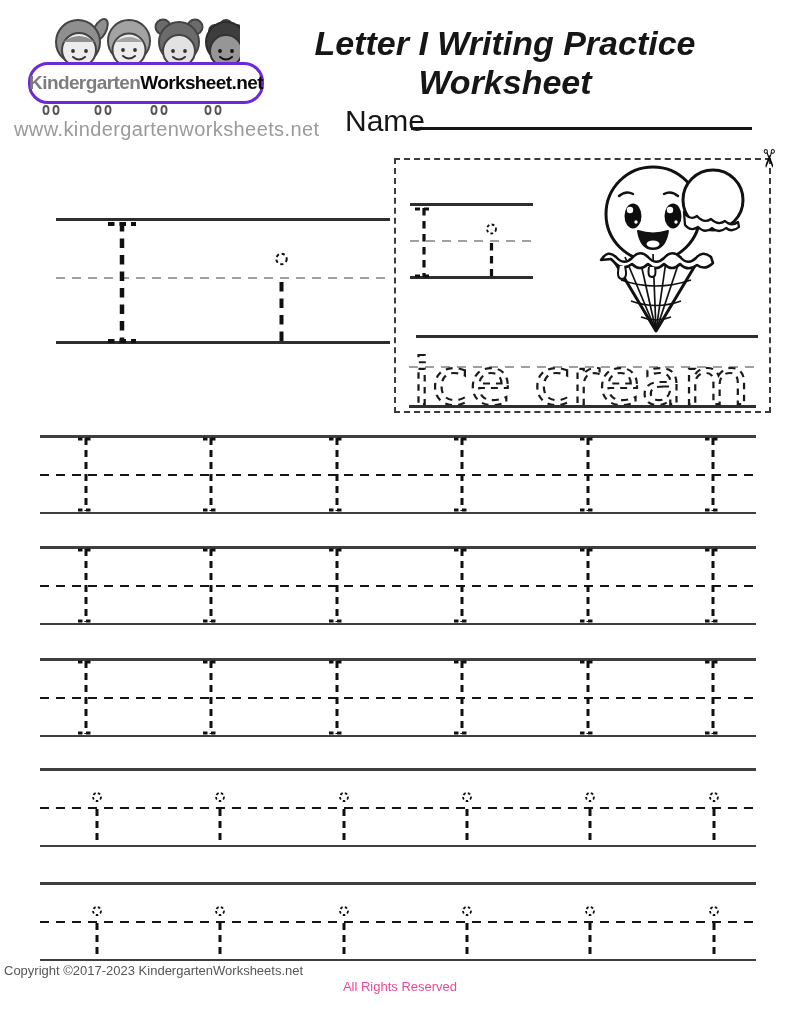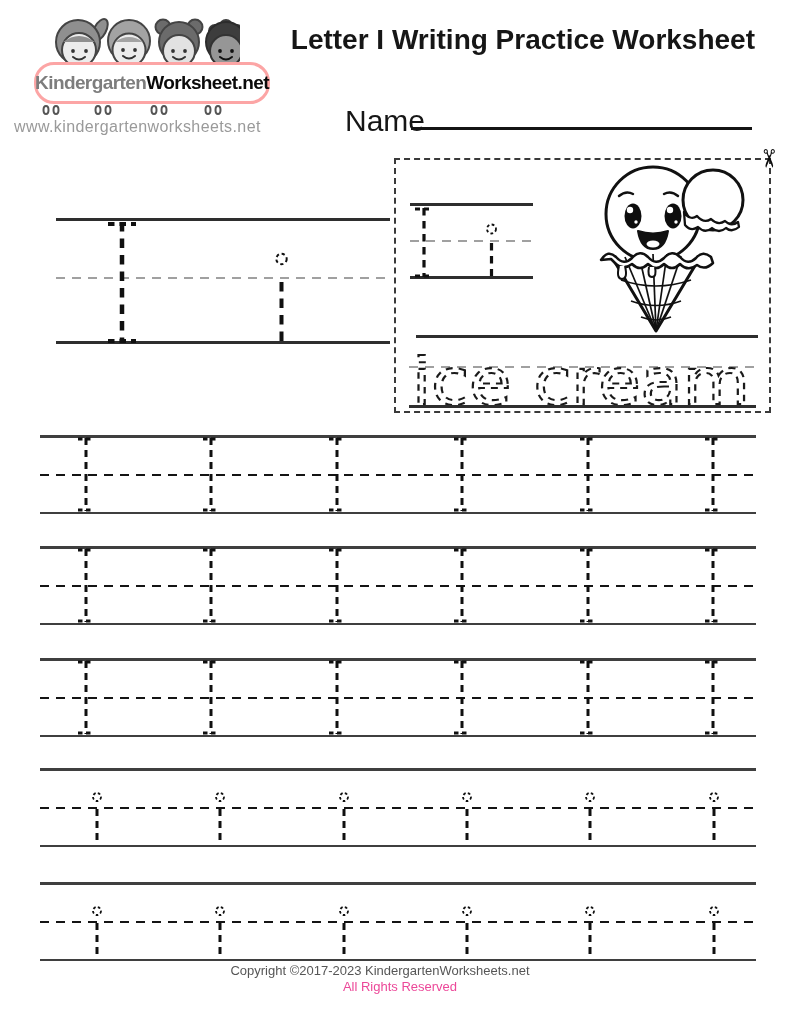--- a/index.html
+++ b/index.html
@@ -2,32 +2,32 @@
 <html><head>
 <meta charset="utf-8">
 <style>
   html,body{margin:0;padding:0;background:#fff;}
   .page{position:relative;width:800px;height:1035px;background:#ffffff;overflow:hidden;
         font-family:"Liberation Sans","DejaVu Sans",sans-serif;color:#111;}
 
   
   .logo{position:absolute;left:14px;top:12px;width:246px;height:125px;}
   .logo-kids{position:absolute;left:16px;top:2px;}
-  .logo-sign{position:absolute;left:20px;top:50px;width:230px;height:36px;background:#fff;
-             border:3px solid #fca5a5;border-radius:20px;display:flex;align-items:center;
+  .logo-sign{position:absolute;left:14px;top:50px;width:230px;height:36px;background:#fff;
+             border:3px solid #6d28d9;border-radius:20px;display:flex;align-items:center;
              justify-content:center;z-index:2;white-space:nowrap;}
   .logo-sign .p1{color:#7d7d7d;font-size:19px;font-weight:bold;letter-spacing:-0.6px;}
   .logo-sign .p2{color:#0a0a0a;font-size:19px;font-weight:bold;letter-spacing:-0.6px;}
   .logo-feet{position:absolute;left:16px;top:92px;}
   .logo-url{position:absolute;left:0;top:106px;width:246px;text-align:right;
-            color:#9a9a9a;font-size:16px;letter-spacing:0.4px;}
-
-  
-  .title{position:absolute;left:255px;top:24px;width:500px;text-align:right;
-         font-size:28px;font-weight:bold;color:#161616;}
+            color:#9a9a9a;font-size:20px;letter-spacing:0.4px;}
+
+  
+  .title{position:absolute;left:255px;top:24px;width:500px;text-align:center;
+         font-size:34px;font-weight:bold;color:#161616;font-style:italic;}
   .name-label{position:absolute;left:345px;top:104px;font-size:30px;color:#161616;}
   .name-line{position:absolute;left:411px;top:127px;width:341px;height:3px;background:#141414;}
 
   
   .solid{position:absolute;height:2.5px;background:#2e2e2e;}
   .dash-gray{position:absolute;height:2px;
              background:repeating-linear-gradient(90deg,#a0a0a0 0 9px,transparent 9px 16px);}
 
   
   .cutbox{position:absolute;left:394px;top:158px;width:377px;height:255px;
@@ -40,21 +40,21 @@
   
   .prow{position:absolute;left:40px;width:716px;height:79px;}
   .row-line{position:absolute;left:0;right:0;height:2.5px;background:#3f3f3f;}
   .row-mid{position:absolute;left:0;right:0;top:39px;height:2px;
            background:repeating-linear-gradient(90deg,#141414 0 9px,transparent 9px 16px);}
   .gs{stroke:#101010;stroke-width:3;stroke-dasharray:4.5 3.5;}
   .gstem{stroke:#101010;stroke-width:3;stroke-dasharray:7 5;}
   .gdot{fill:none;stroke:#101010;stroke-width:1.8;stroke-dasharray:2.6 2.2;}
 
   
-  .foot1{position:absolute;left:16px;top:963px;width:728px;text-align:center;
+  .foot1{position:absolute;left:4px;top:963px;width:728px;
          font-size:13px;color:#565656;}
   .foot2{position:absolute;left:0;top:979px;width:800px;text-align:center;
          font-size:13px;color:#ec4899;}
 </style>
 </head>
 <body>
 
 <div class="page">
 
   <div class="logo">

